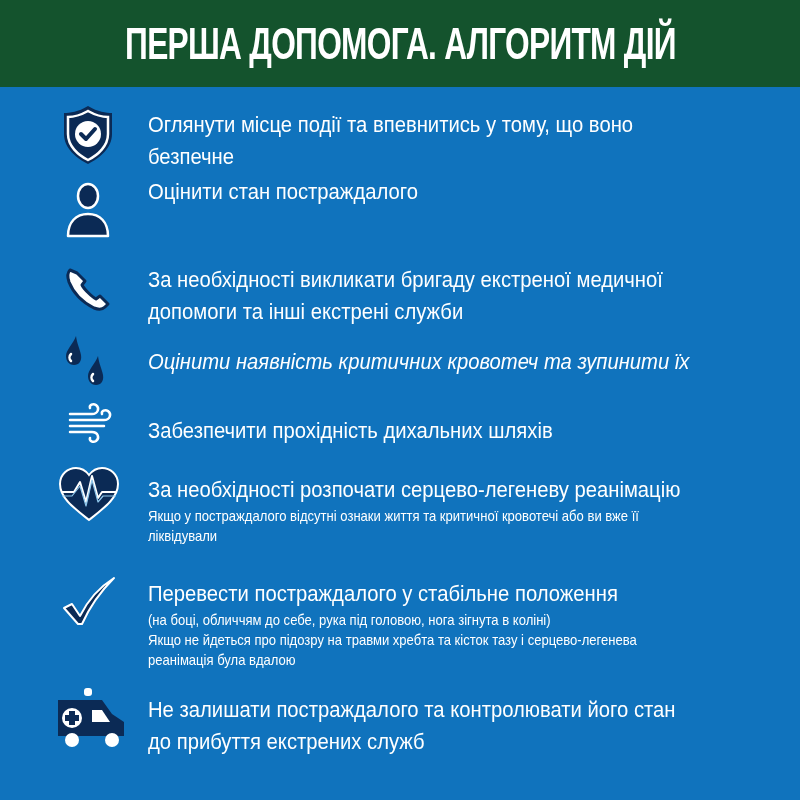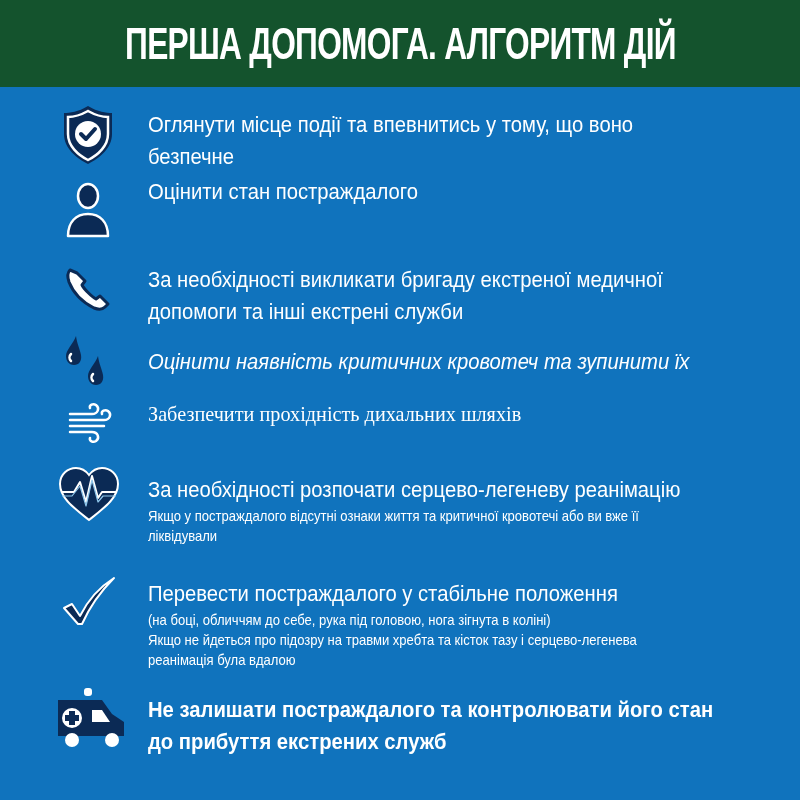--- a/index.html
+++ b/index.html
@@ -119,21 +119,21 @@
   <div class="icon" style="top:0px;">
     <svg viewBox="0 0 64 64">
       <g fill="none" stroke="#ffffff" stroke-width="2.5" stroke-linecap="round">
         <path d="M14 22 L36 22 C42 22 44 16 40 13 C37 11 33 13 34 16"></path>
         <path d="M14 28 L48 28 C54 28 56 22 52 19 C49 17 45 19 46 22"></path>
         <path d="M14 34 L48 34"></path>
         <path d="M14 40 L36 40 C42 40 44 46 40 49 C37 51 33 49 34 46"></path>
       </g>
     </svg>
   </div>
-  <div class="text" style="top:6px;font-family:Liberation Serif, serif;">
+  <div class="text" style="top:23px;">
     <div class="main">
       <div>Забезпечити прохідність дихальних шляхів</div>
     </div>
   </div>
 </div>
 
 <div class="step" style="top:462px;">
   <div class="icon" style="top:0px; width:70px; left:54px;">
     <svg viewBox="0 0 70 64">
       <path d="M35 58 C20 46 6 36 6 22 C6 12 14 6 22 6 C28 6 32 9 35 13 C38 9 42 6 48 6 C56 6 64 12 64 22 C64 36 50 46 35 58 Z" fill="#0b2a55" stroke="#ffffff" stroke-width="2"></path>
@@ -175,19 +175,19 @@
     <svg viewBox="0 0 74 64">
       <rect x="30" y="2" width="8" height="8" rx="3" fill="#ffffff"></rect>
       <path d="M4 14 L48 14 L58 28 L70 36 L70 50 L4 50 Z" fill="#0b2a55"></path>
       <circle cx="18" cy="32" r="10" fill="#ffffff"></circle>
       <path d="M15 25 L21 25 L21 29 L25 29 L25 35 L21 35 L21 39 L15 39 L15 35 L11 35 L11 29 L15 29 Z" fill="#0b2a55"></path>
       <path d="M38 24 L48 24 L56 36 L38 36 Z" fill="#ffffff"></path>
       <circle cx="18" cy="54" r="7" fill="#ffffff"></circle>
       <circle cx="58" cy="54" r="7" fill="#ffffff"></circle>
     </svg>
   </div>
-  <div class="text" style="top:4px;font-weight:bold;">
+  <div class="text" style="top:4px;">
     <div class="main">
       <div>Не залишати постраждалого та контролювати його стан</div>
       <div>до прибуття екстрених служб</div>
     </div>
   </div>
 </div>
 
 </body></html>

